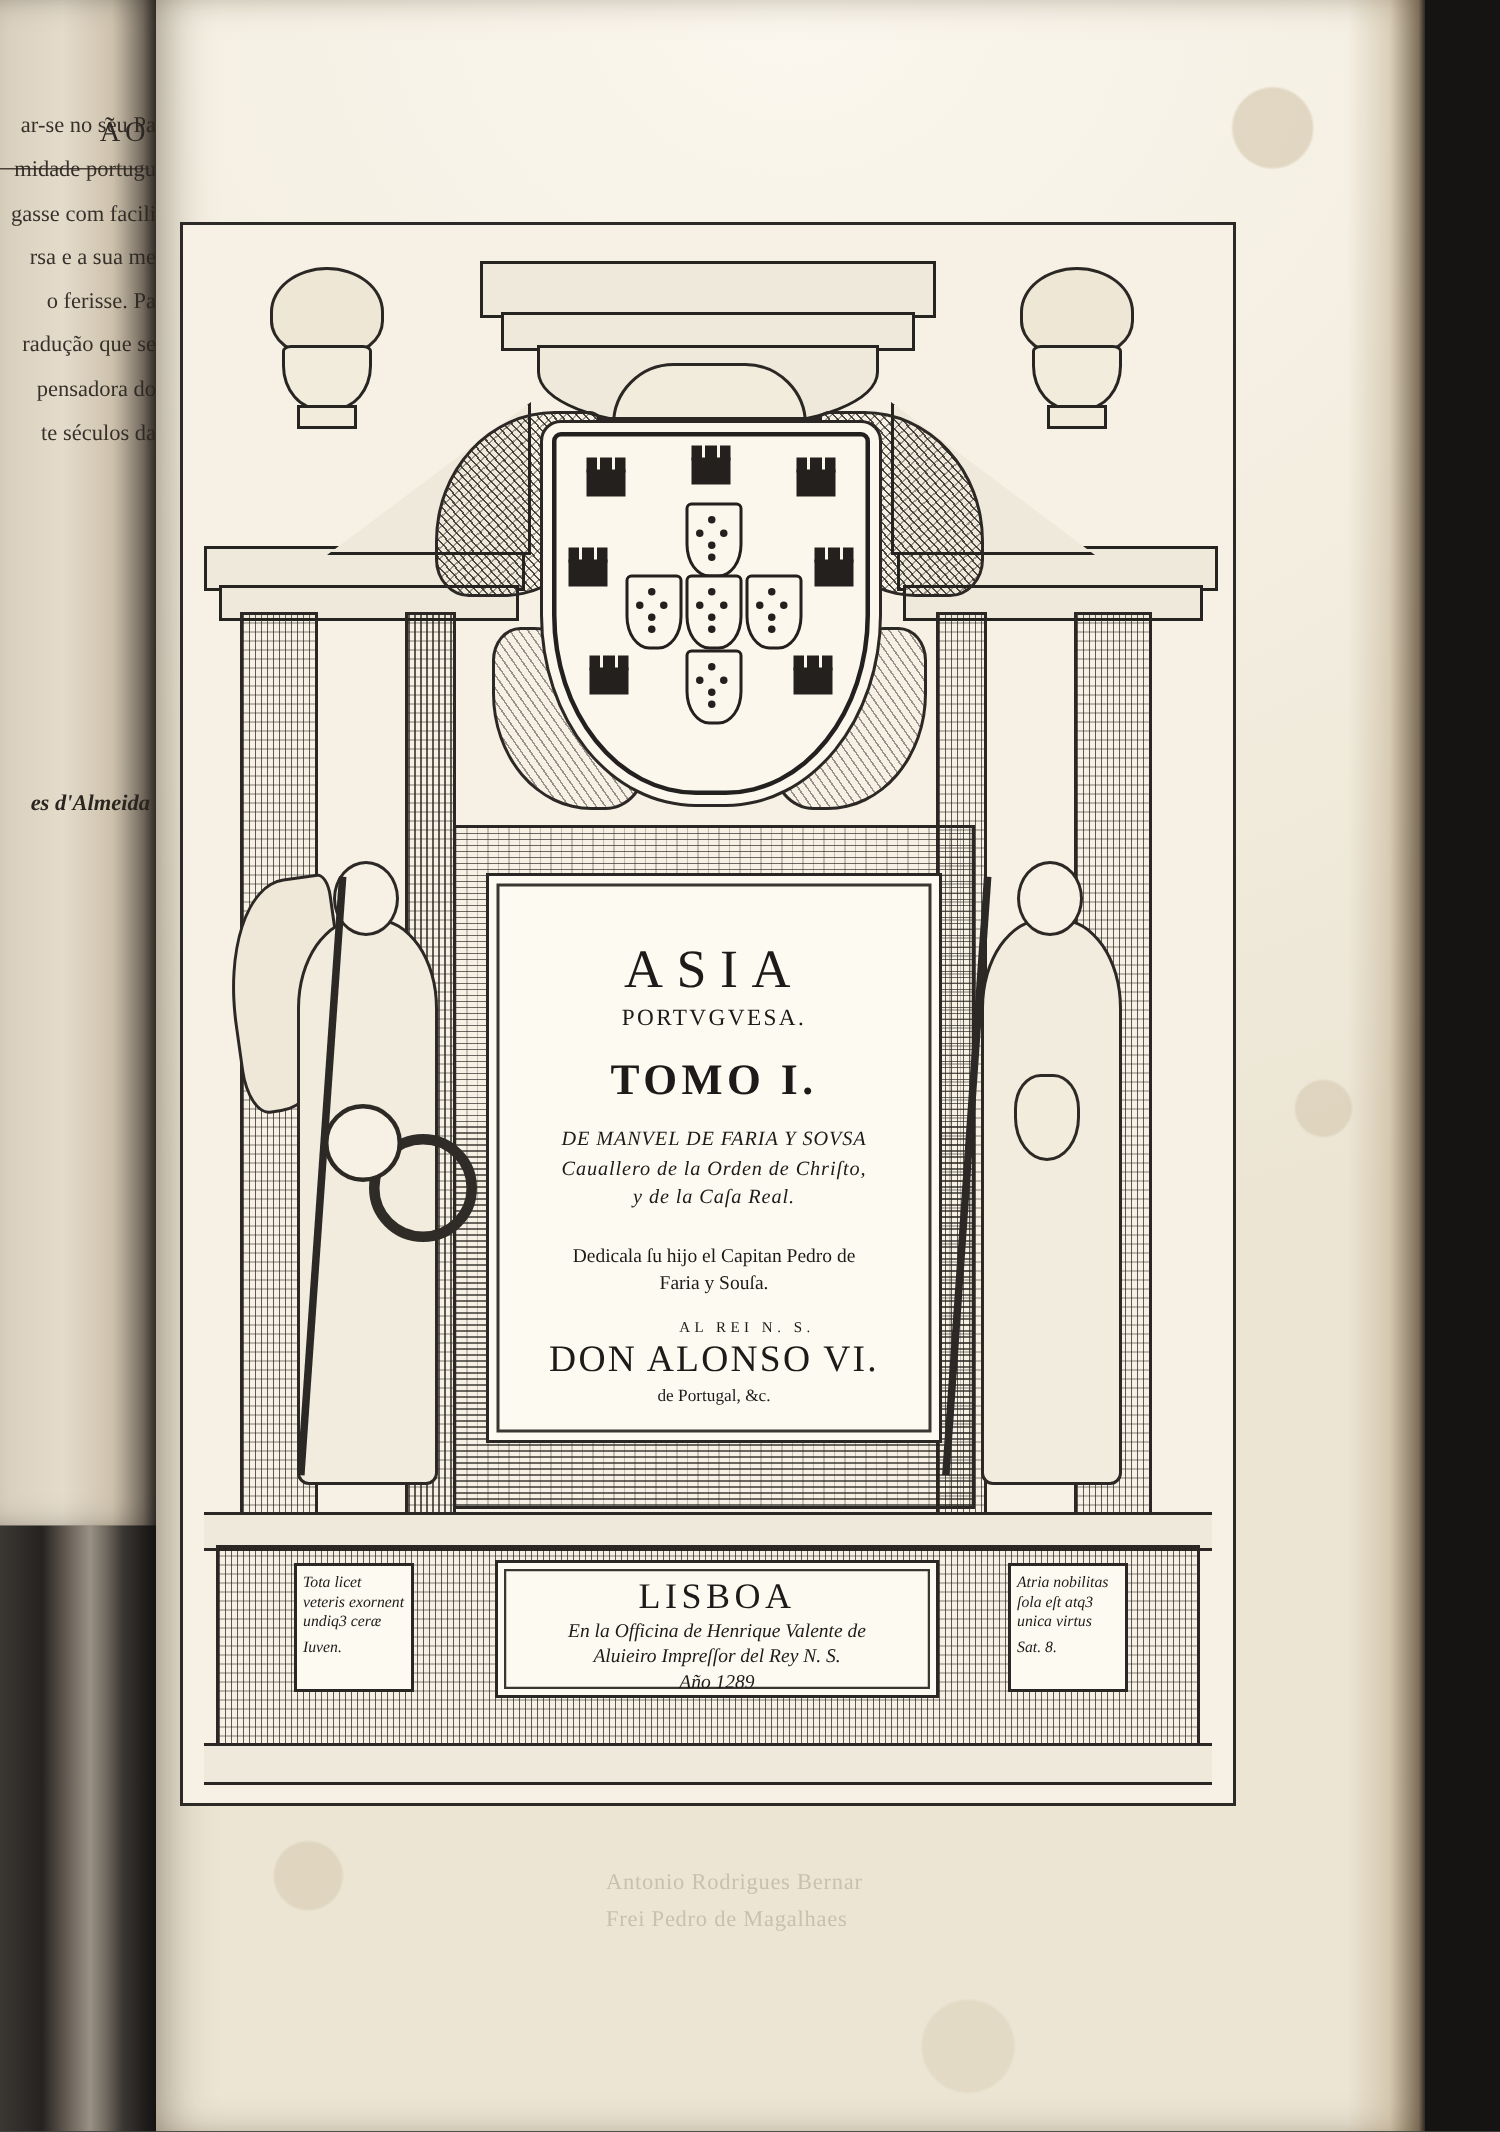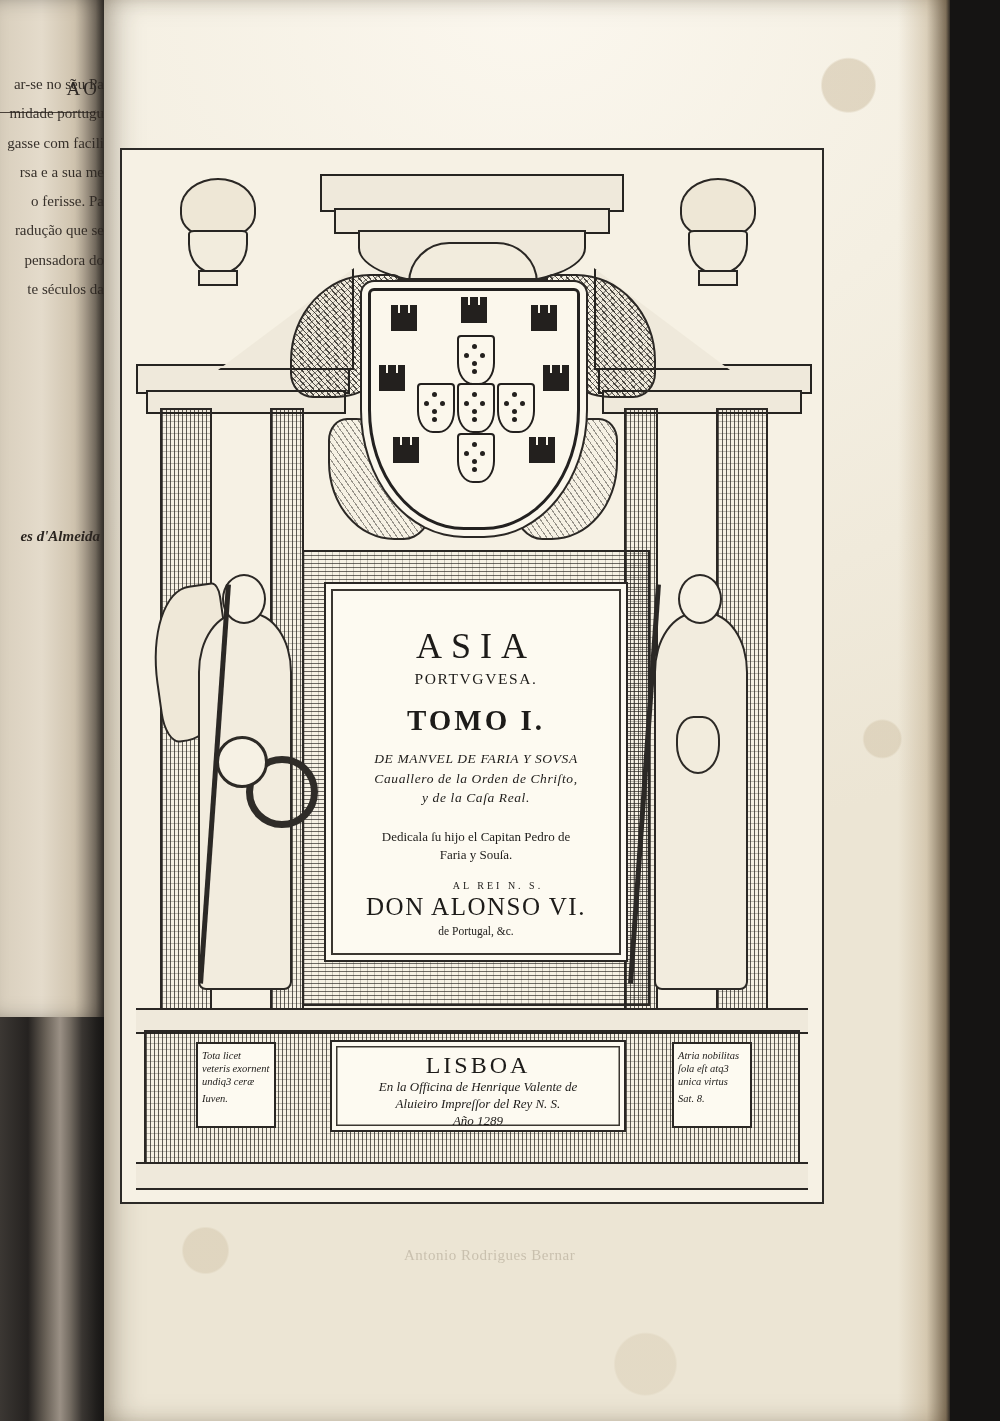--- a/index.html
+++ b/index.html
@@ -387,20 +387,21 @@
       <div>te séculos da </div>
     </div>
     <div class="verso-sig">es d'Almeida</div>
   </div>
 
   <div class="recto">
     <div class="spots"></div>
 
     <div class="showthrough">
       <div>Antonio Rodrigues Bernar</div>
+      <div>Frei Pedro de Magalhaes</div>
     </div>
 
     <div class="plate">
       <div class="plate-inner">
 
         <div class="pediment hatch-h" style="left:198px;top:24px;width:300px;height:34px;"></div>
         <div class="pediment hatch-h" style="left:212px;top:58px;width:272px;height:22px;"></div>
         <div class="pediment hatch-soft" style="left:236px;top:80px;width:224px;height:50px;border-radius:0 0 90px 90px/0 0 36px 36px;"></div>
 
         <div class="pediment hatch-h" style="left:14px;top:214px;width:210px;height:26px;"></div>

